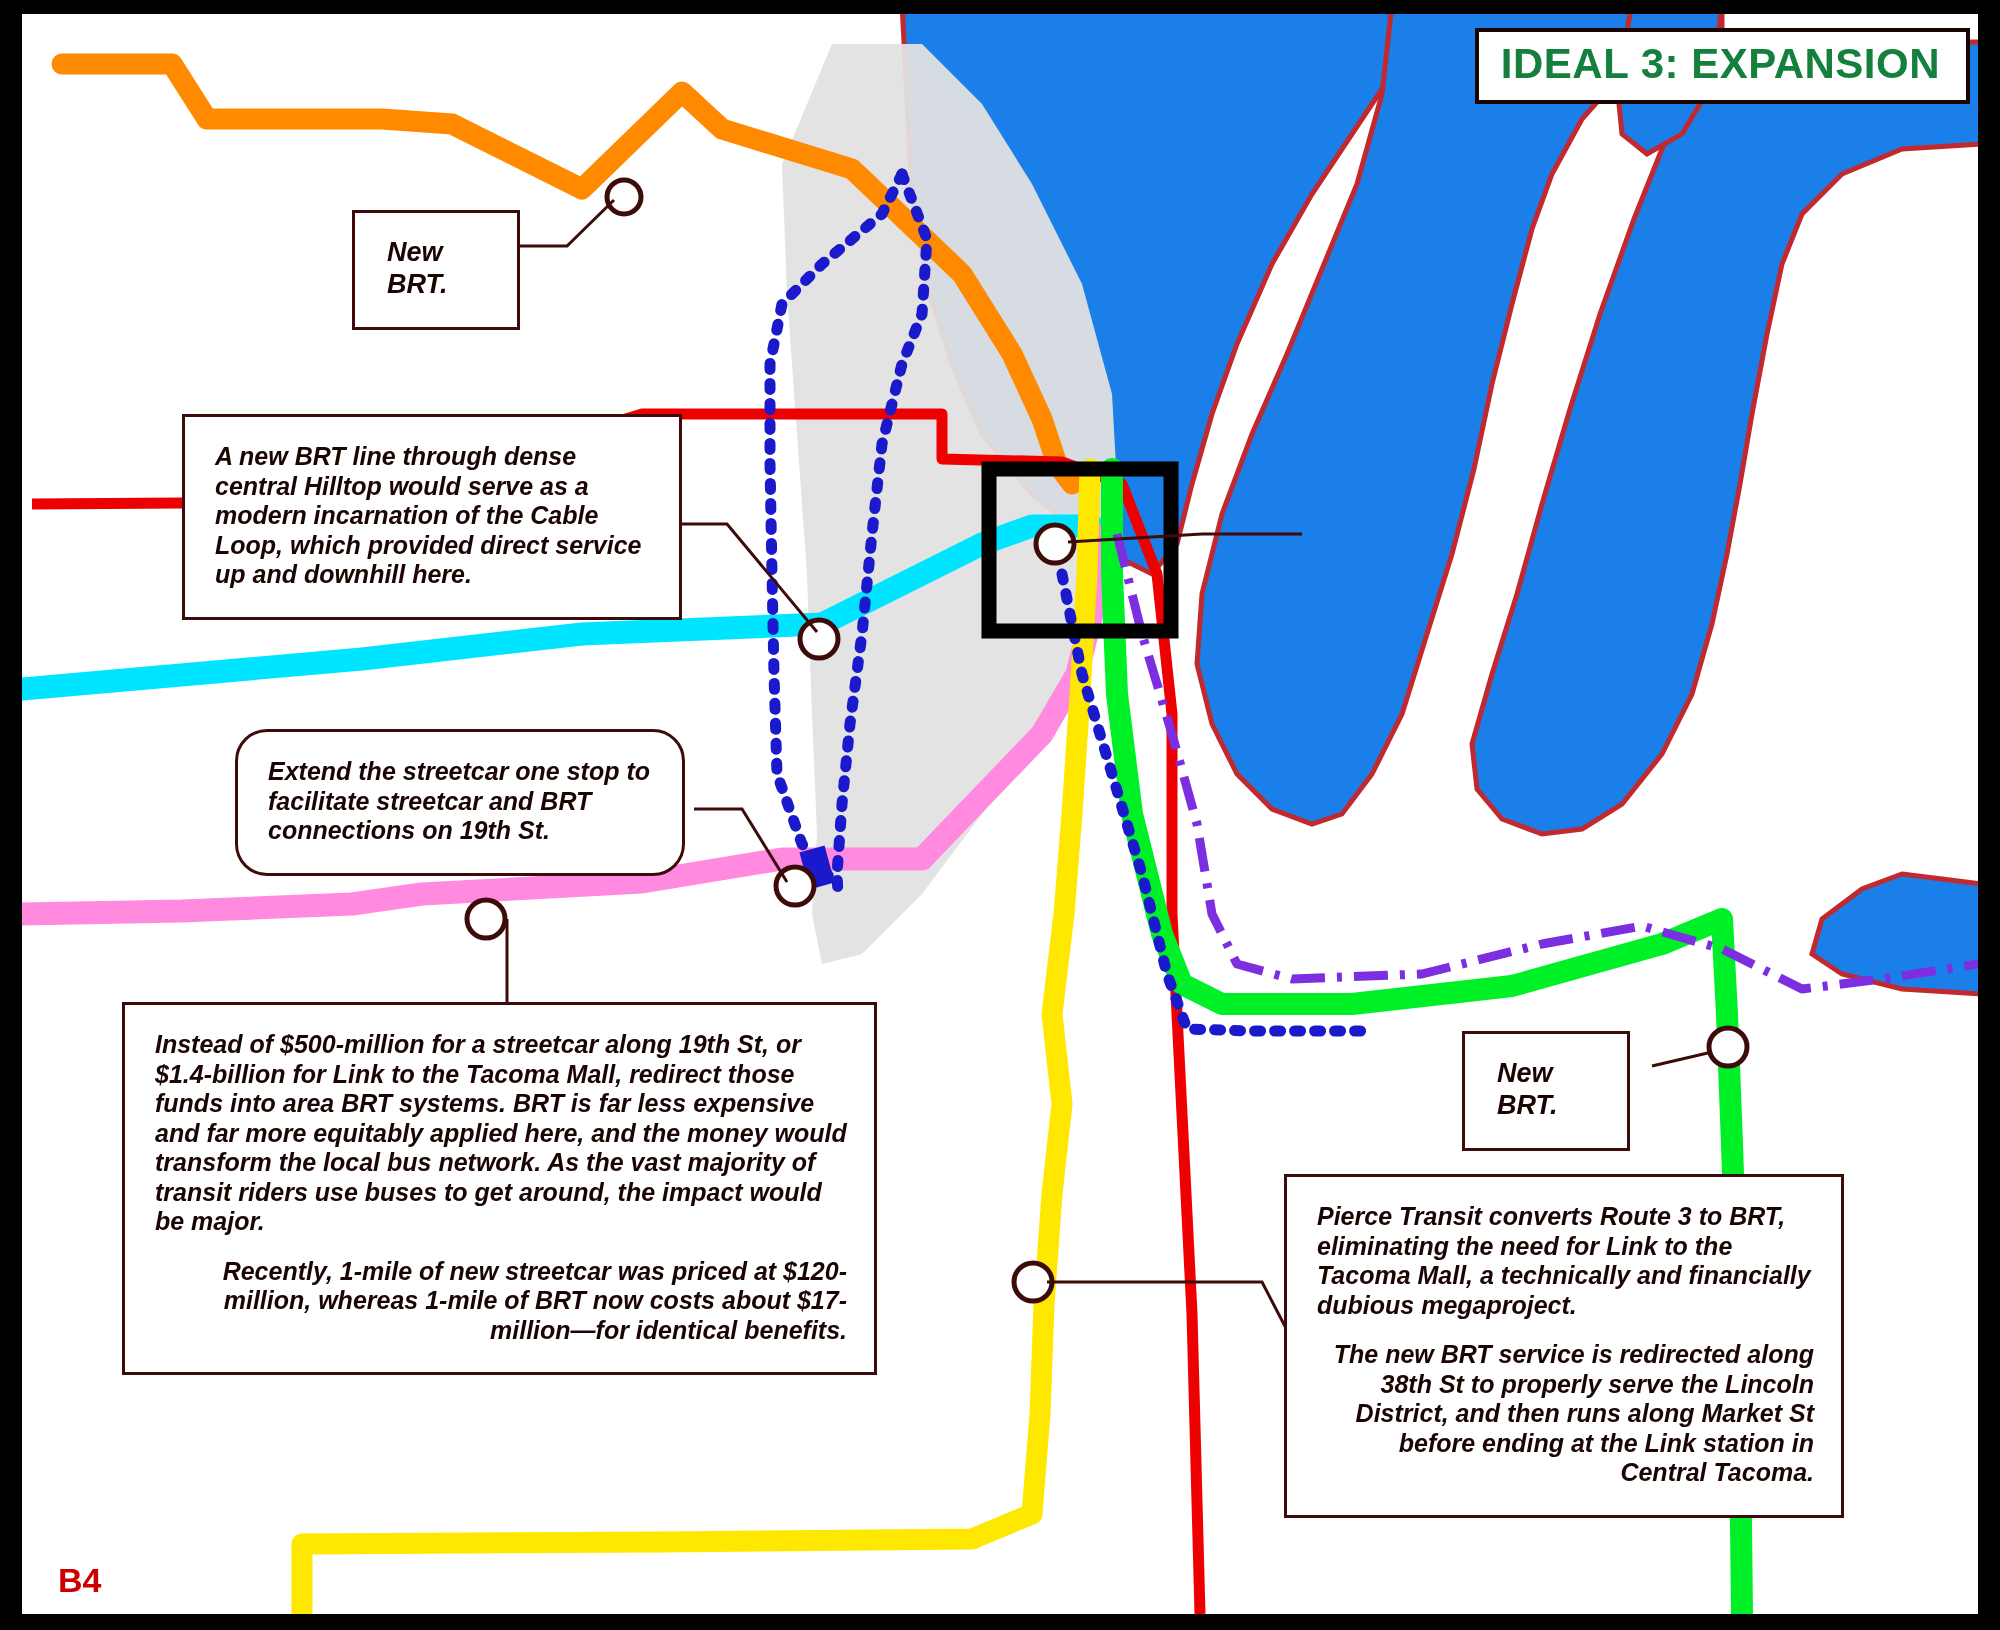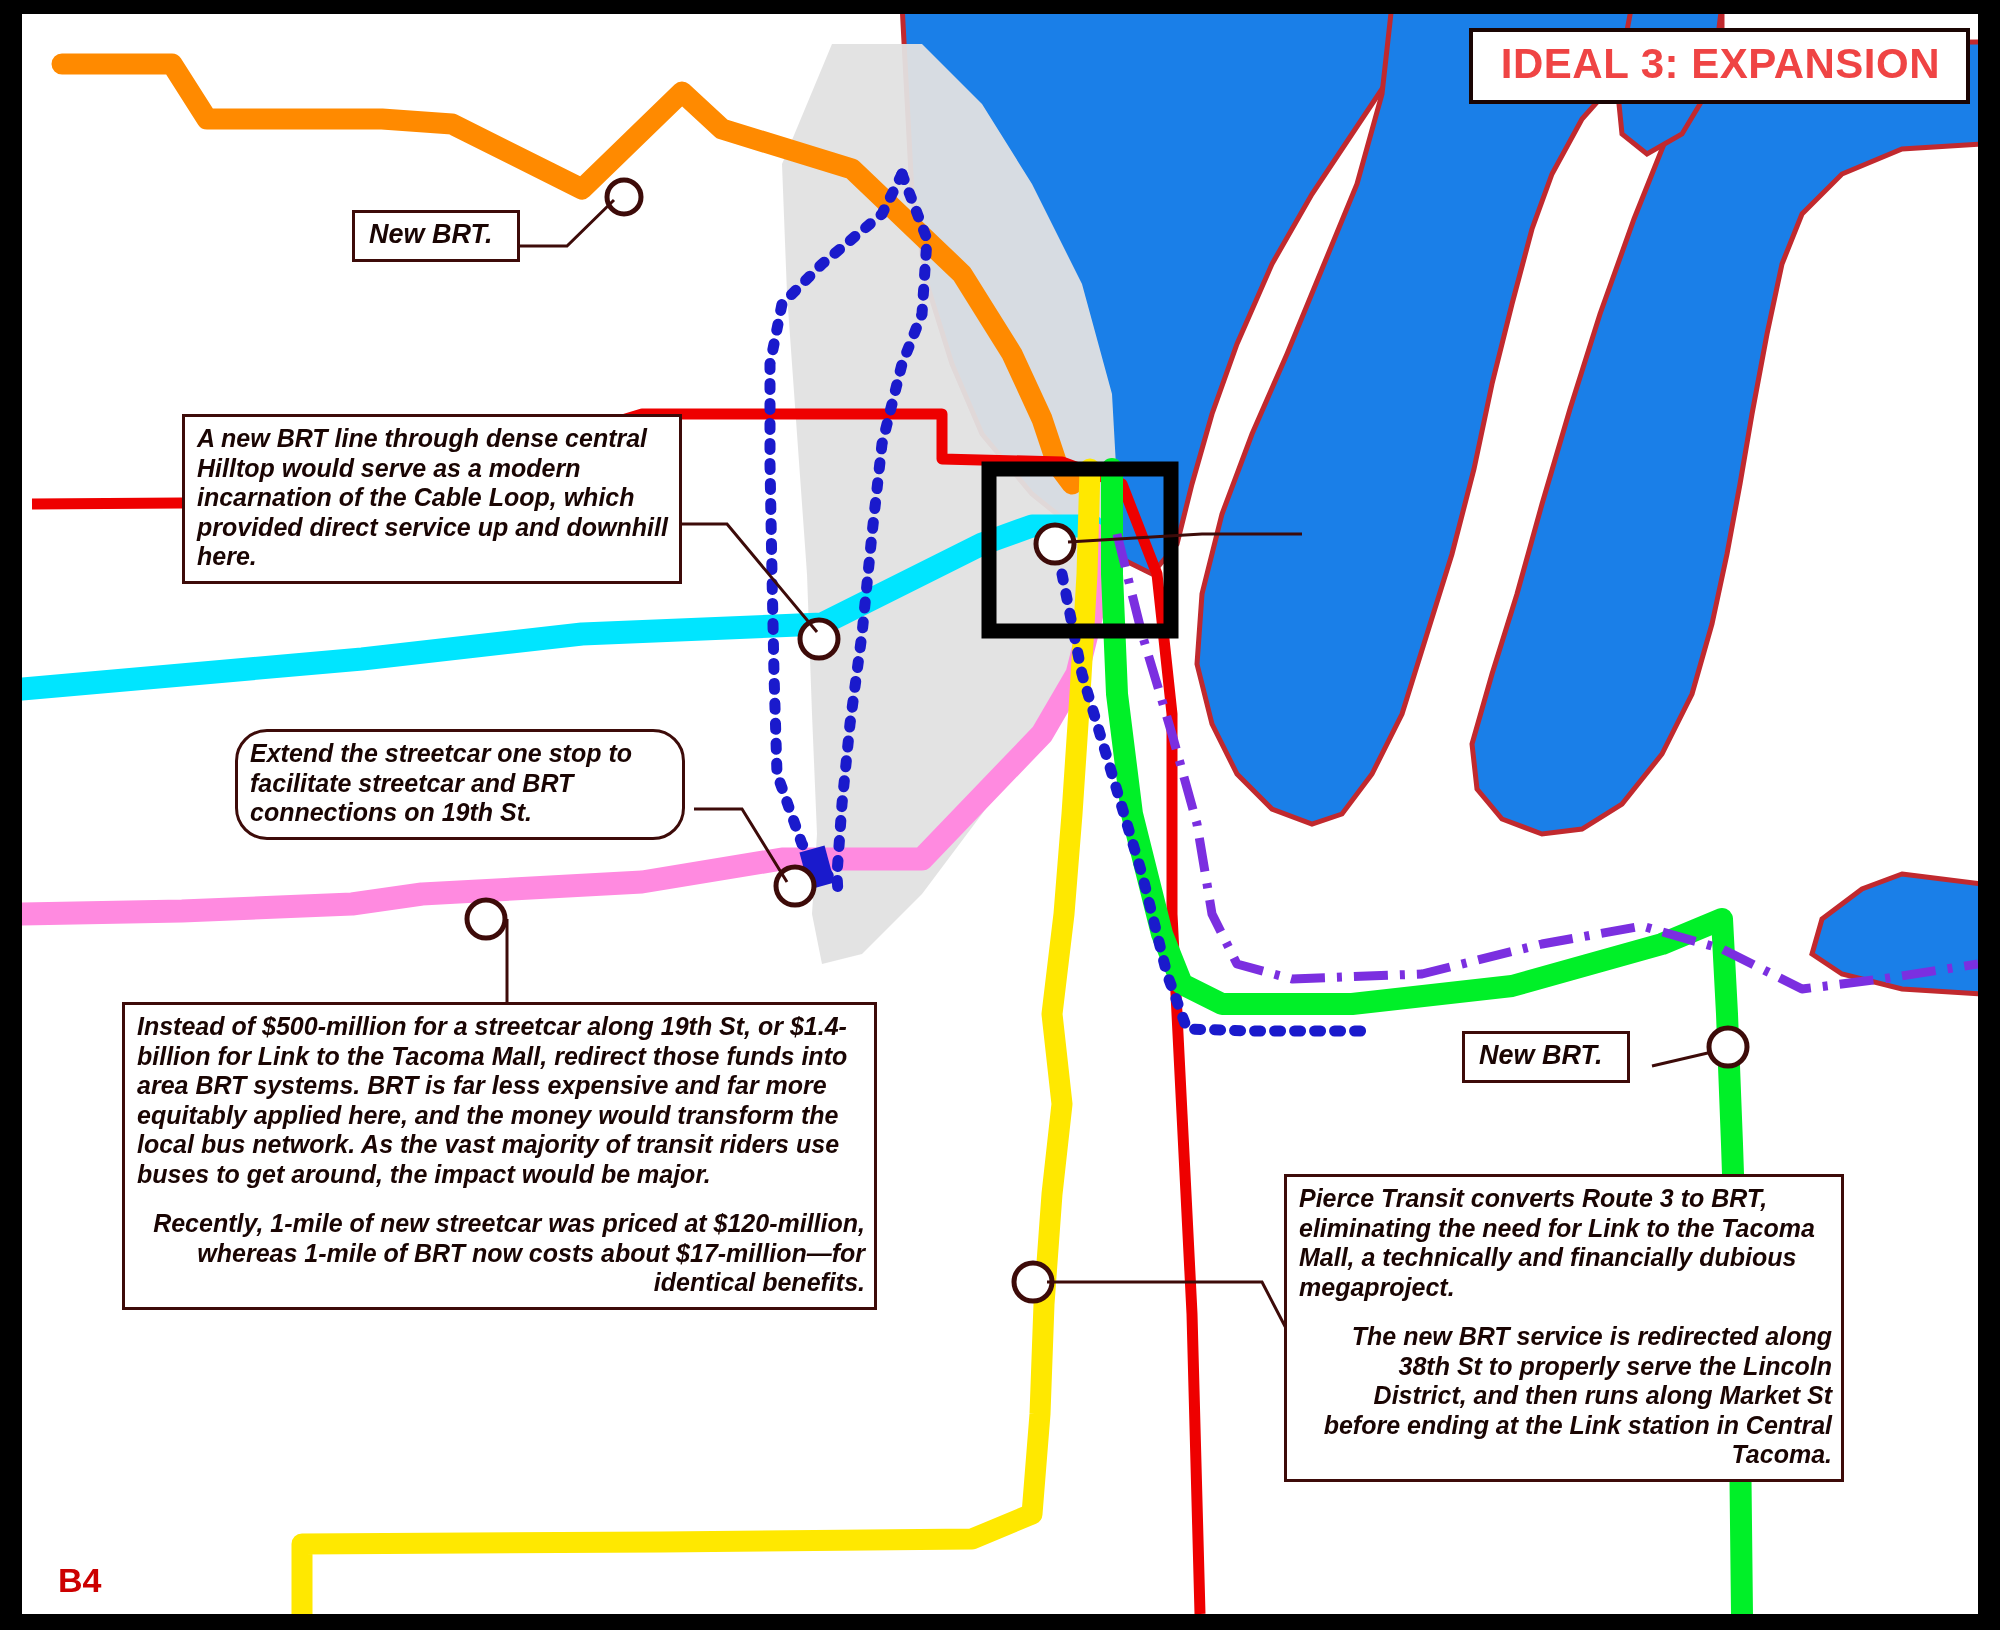--- a/index.html
+++ b/index.html
@@ -41,33 +41,33 @@
     border: 3px solid #3d0b09;
     padding: 7px 9px 9px 12px;
     font-family: "Liberation Sans", sans-serif;
     font-style: italic;
     font-weight: bold;
     font-size: 25px;
     line-height: 1.18;
     color: #1a0503;
     box-sizing: border-box;
   }
-  .callout p { margin: 0; }
+  .callout p { margin: 18px; }
   .callout p + p { margin-top: 20px; text-align: right; }
   .title-box {
     position: absolute;
     background: #ffffff;
     border: 4px solid #1a0503;
-    padding: 8px 26px 12px 28px;
+    padding: 8px 26px 12px 22px;
     font-family: "Liberation Sans", sans-serif;
     font-weight: bold;
     font-style: normal;
     font-size: 42px;
     letter-spacing: 0.5px;
-    color: #ef4444;
+    color: #15803d;
   }
   .page-label {
     position: absolute;
     left: 36px;
     bottom: 14px;
     color: #cc0000;
     font-weight: bold;
     font-size: 34px;
     font-family: "Liberation Sans", sans-serif;
   }

